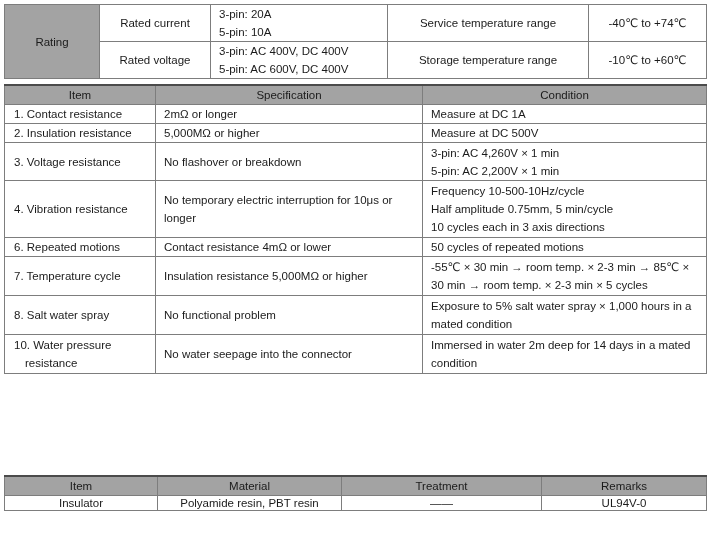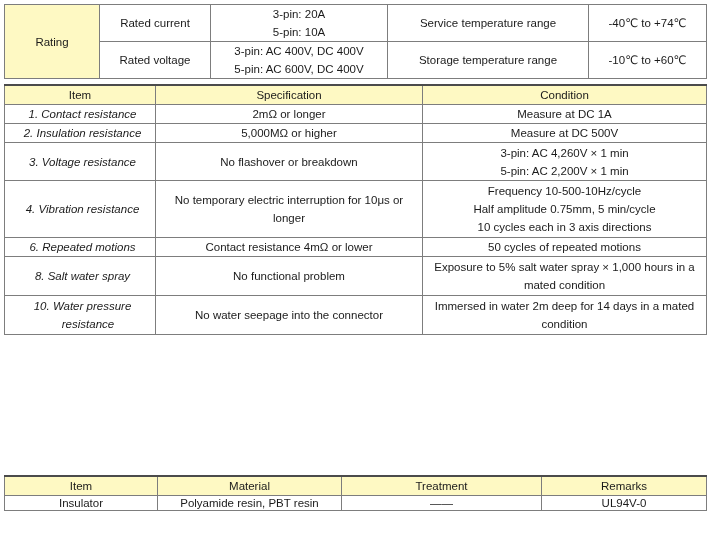--- a/index.html
+++ b/index.html
@@ -25,36 +25,35 @@
   }
   td, th {
     border: 1px solid #7d7d7d;
     font-weight: normal;
     vertical-align: middle;
     line-height: 18px;
     padding: 0 8px;
     overflow: hidden;
     white-space: pre-line;
   }
-  .peach { background: #fef9c3; }
+  .peach { background: #a3a3a3; }
   .ac { text-align: center; margin-left: 28px; }
-  .al { text-align: center; }
+  .al { text-align: left; }
 
   
   #rating-table { top: 4px; }
   #rating-table td { height: 36px; }
 
   
   #spec-table { top: 84px; border-top: 2px solid #4b4b4b; }
   #spec-table th { height: 16px; }
   #spec-table .col-item {
     padding-left: 20px;
     padding-right: 4px;
     text-indent: -11px;
-    font-style: italic;
   }
   tr.r18 td { height: 18px; }
   tr.r37 td { height: 37px; }
   tr.r38 td { height: 38px; }
   tr.r56 td { height: 56px; }
 
   
   #material-table { top: 475px; border-top: 2px solid #4b4b4b; }
   #material-table th { height: 16px; }
   #material-table td { height: 14px; line-height: 14px; }
@@ -123,20 +122,25 @@
     <td class="al">Frequency 10-500-10Hz/cycle
 Half amplitude 0.75mm, 5 min/cycle
 10 cycles each in 3 axis directions</td>
   </tr>
   <tr class="r18">
     <td class="al col-item">6. Repeated motions</td>
     <td class="al">Contact resistance 4mΩ or lower</td>
     <td class="al">50 cycles of repeated motions</td>
   </tr>
   <tr class="r38">
+    <td class="al col-item">7. Temperature cycle</td>
+    <td class="al">Insulation resistance 5,000MΩ or higher</td>
+    <td class="al">-55℃ × 30 min → room temp. × 2-3 min → 85℃ × 30 min → room temp. × 2-3 min × 5 cycles</td>
+  </tr>
+  <tr class="r38">
     <td class="al col-item">8. Salt water spray</td>
     <td class="al">No functional problem</td>
     <td class="al">Exposure to 5% salt water spray × 1,000 hours in a mated condition</td>
   </tr>
   <tr class="r38">
     <td class="al col-item">10. Water pressure
 resistance</td>
     <td class="al">No water seepage into the connector</td>
     <td class="al">Immersed in water 2m deep for 14 days in a mated condition</td>
   </tr>

